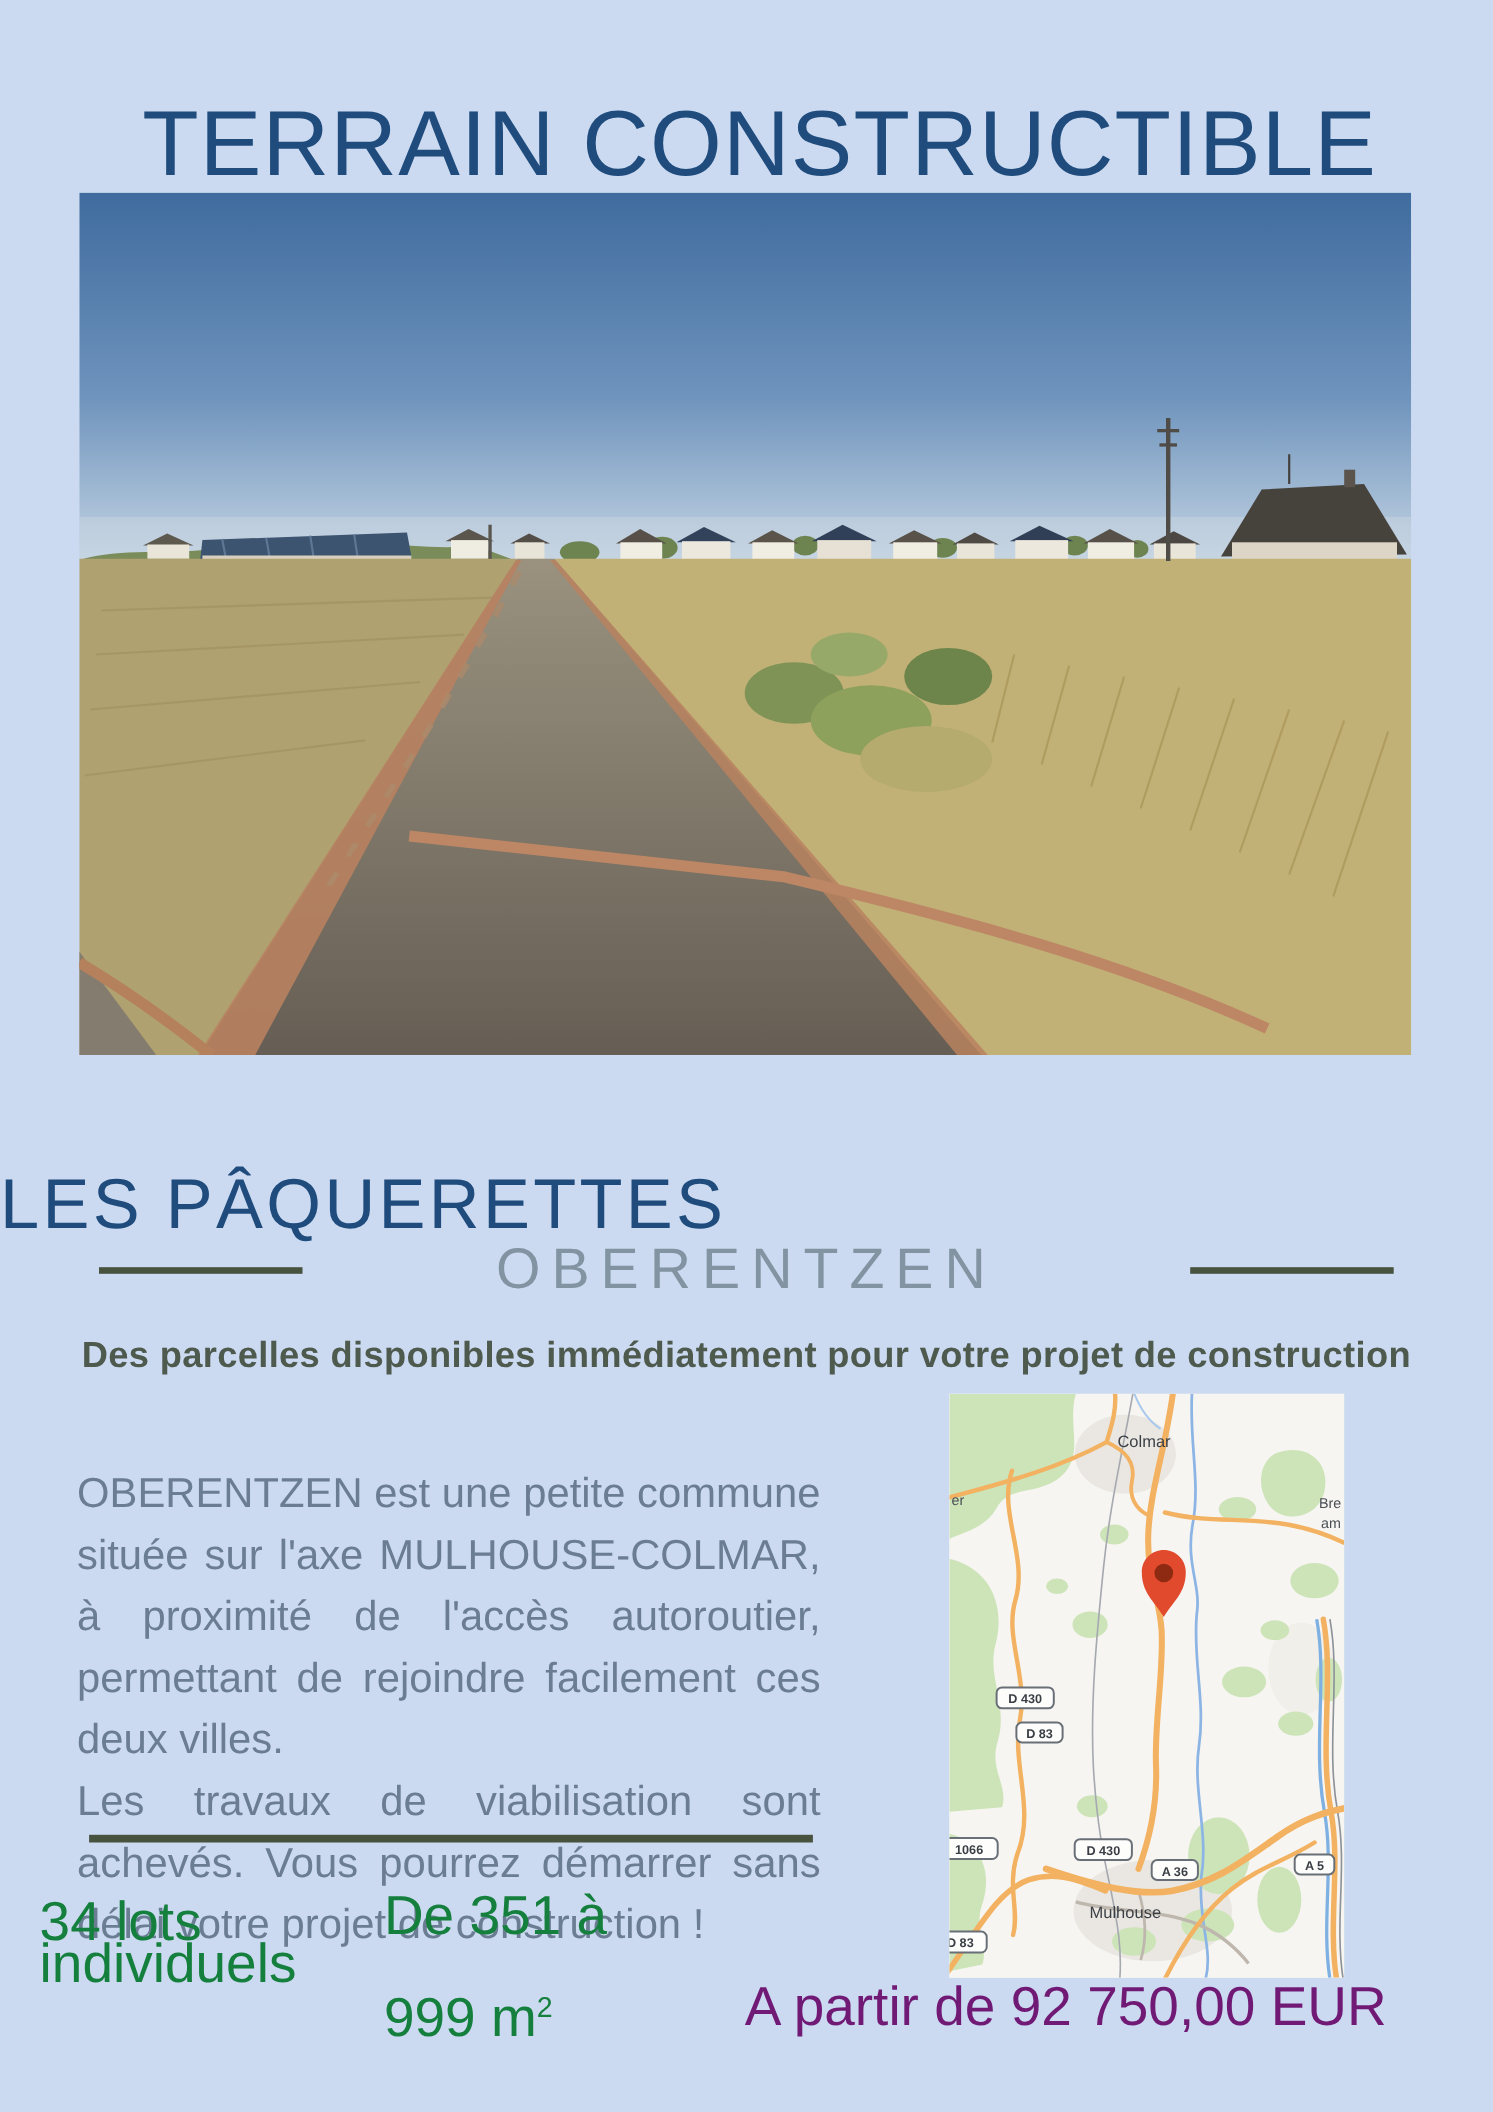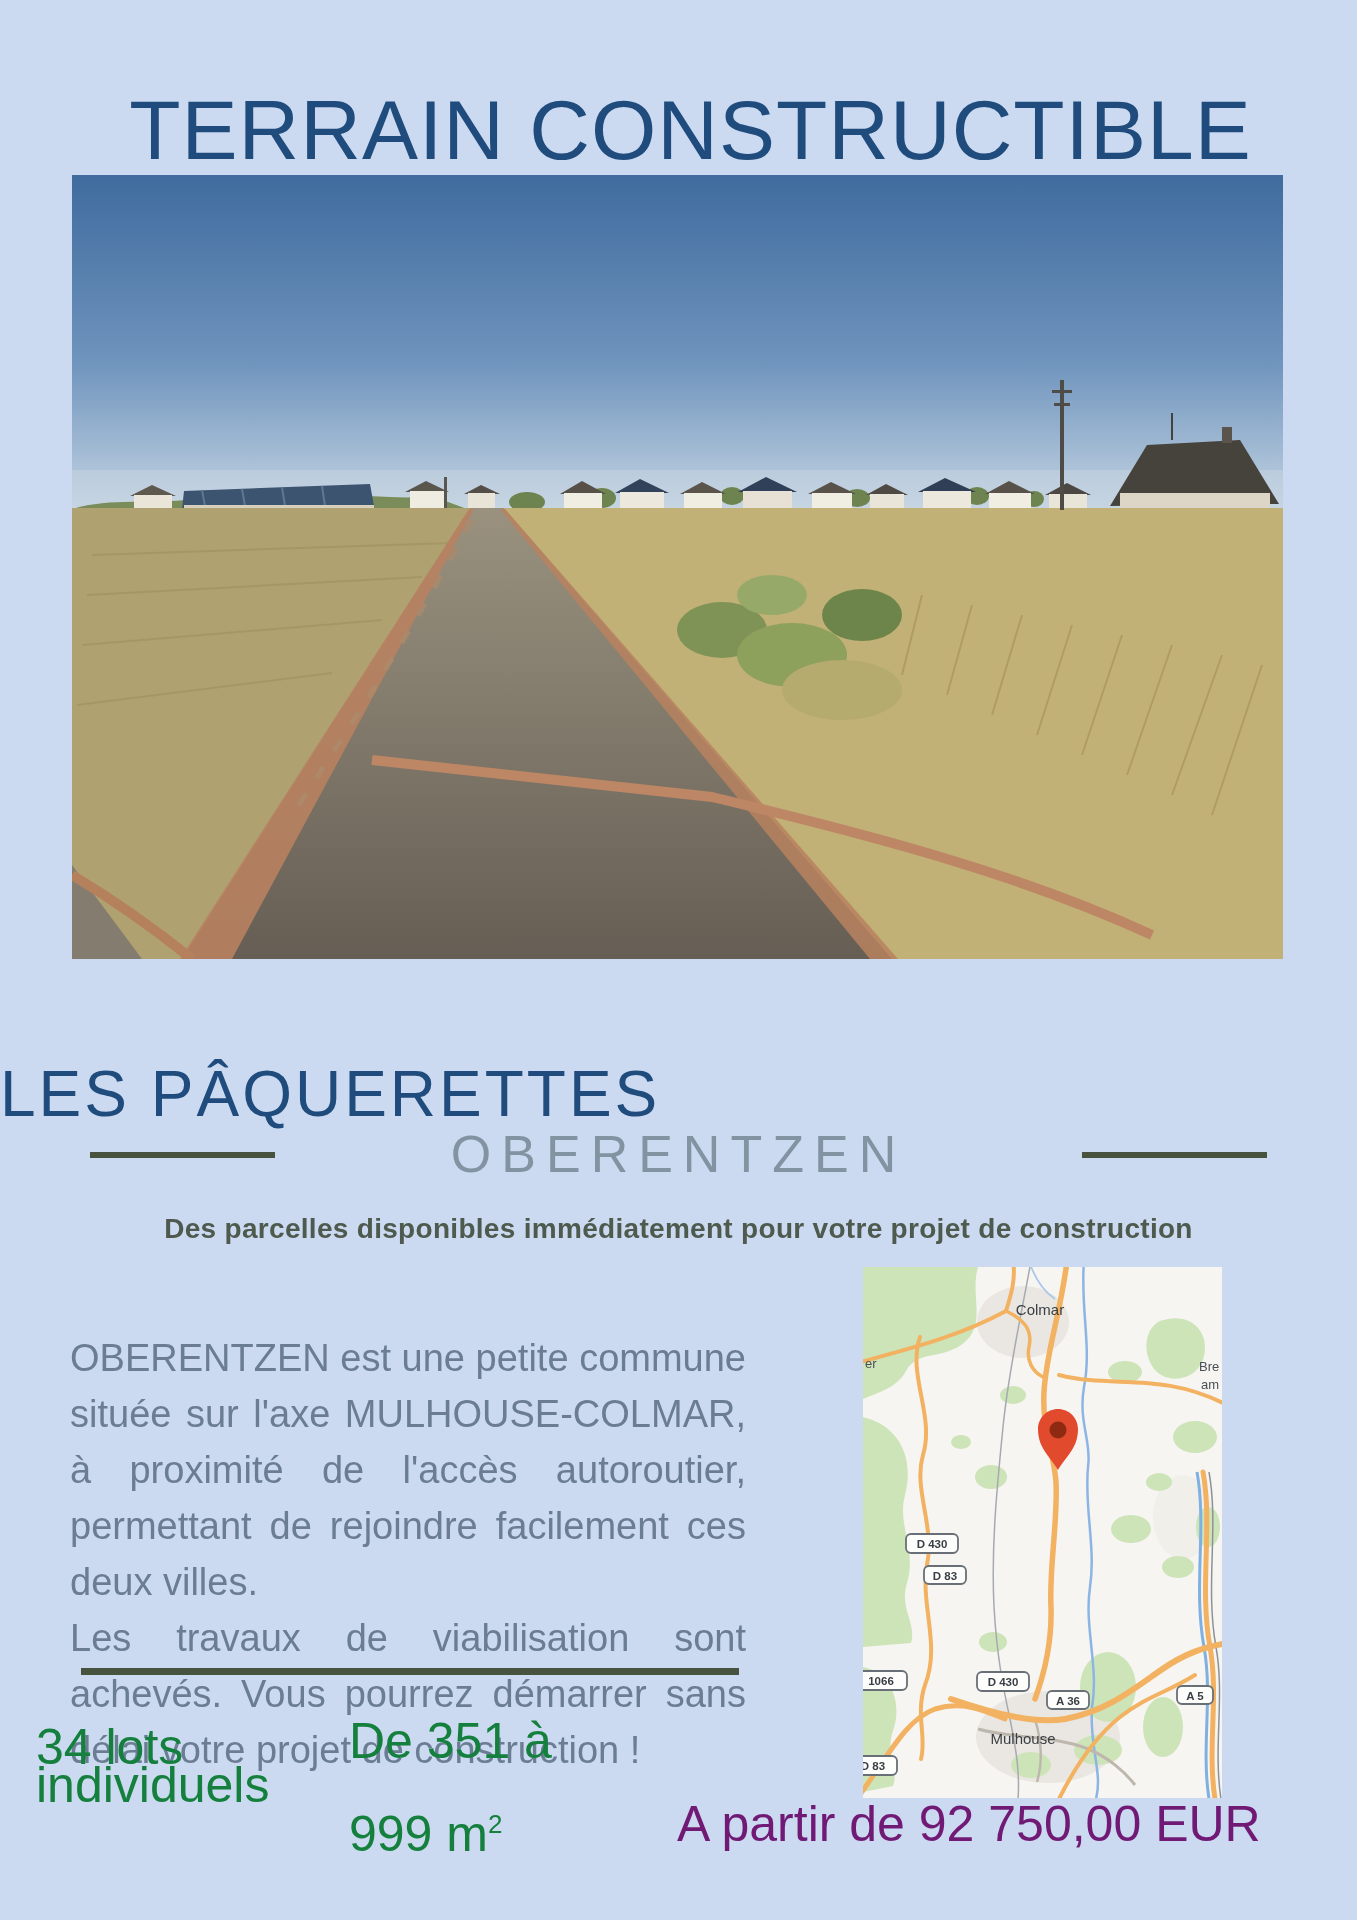--- a/index.html
+++ b/index.html
@@ -24,21 +24,21 @@
     left:0;right:0;top:1124px;text-align:center;
     font-size:52px;font-weight:400;letter-spacing:10px;color:#8294a2;white-space:nowrap;
   }
   .rule{
     height:6px;background:#47523f;top:1152px;width:185px;
   }
   .rule.left{left:90px;}
   .rule.right{left:1082px;}
   .tagline{
     left:0;right:0;top:1213px;text-align:center;
-    font-size:28px;font-weight:700;letter-spacing:.3px;color:#4e5a4e;white-space:nowrap;
+    font-size:33px;font-weight:700;letter-spacing:.3px;color:#4e5a4e;white-space:nowrap;
   }
   .about{
     left:70px;top:1330px;width:676px;
     font-size:38px;line-height:56px;color:#6b7d92;font-weight:400;
     text-align:justify;
   }
   .about p{margin:0;}
   .map{
     left:863px;top:1267px;width:359px;height:531px;overflow:hidden;background:#f7f5f1;
   }

